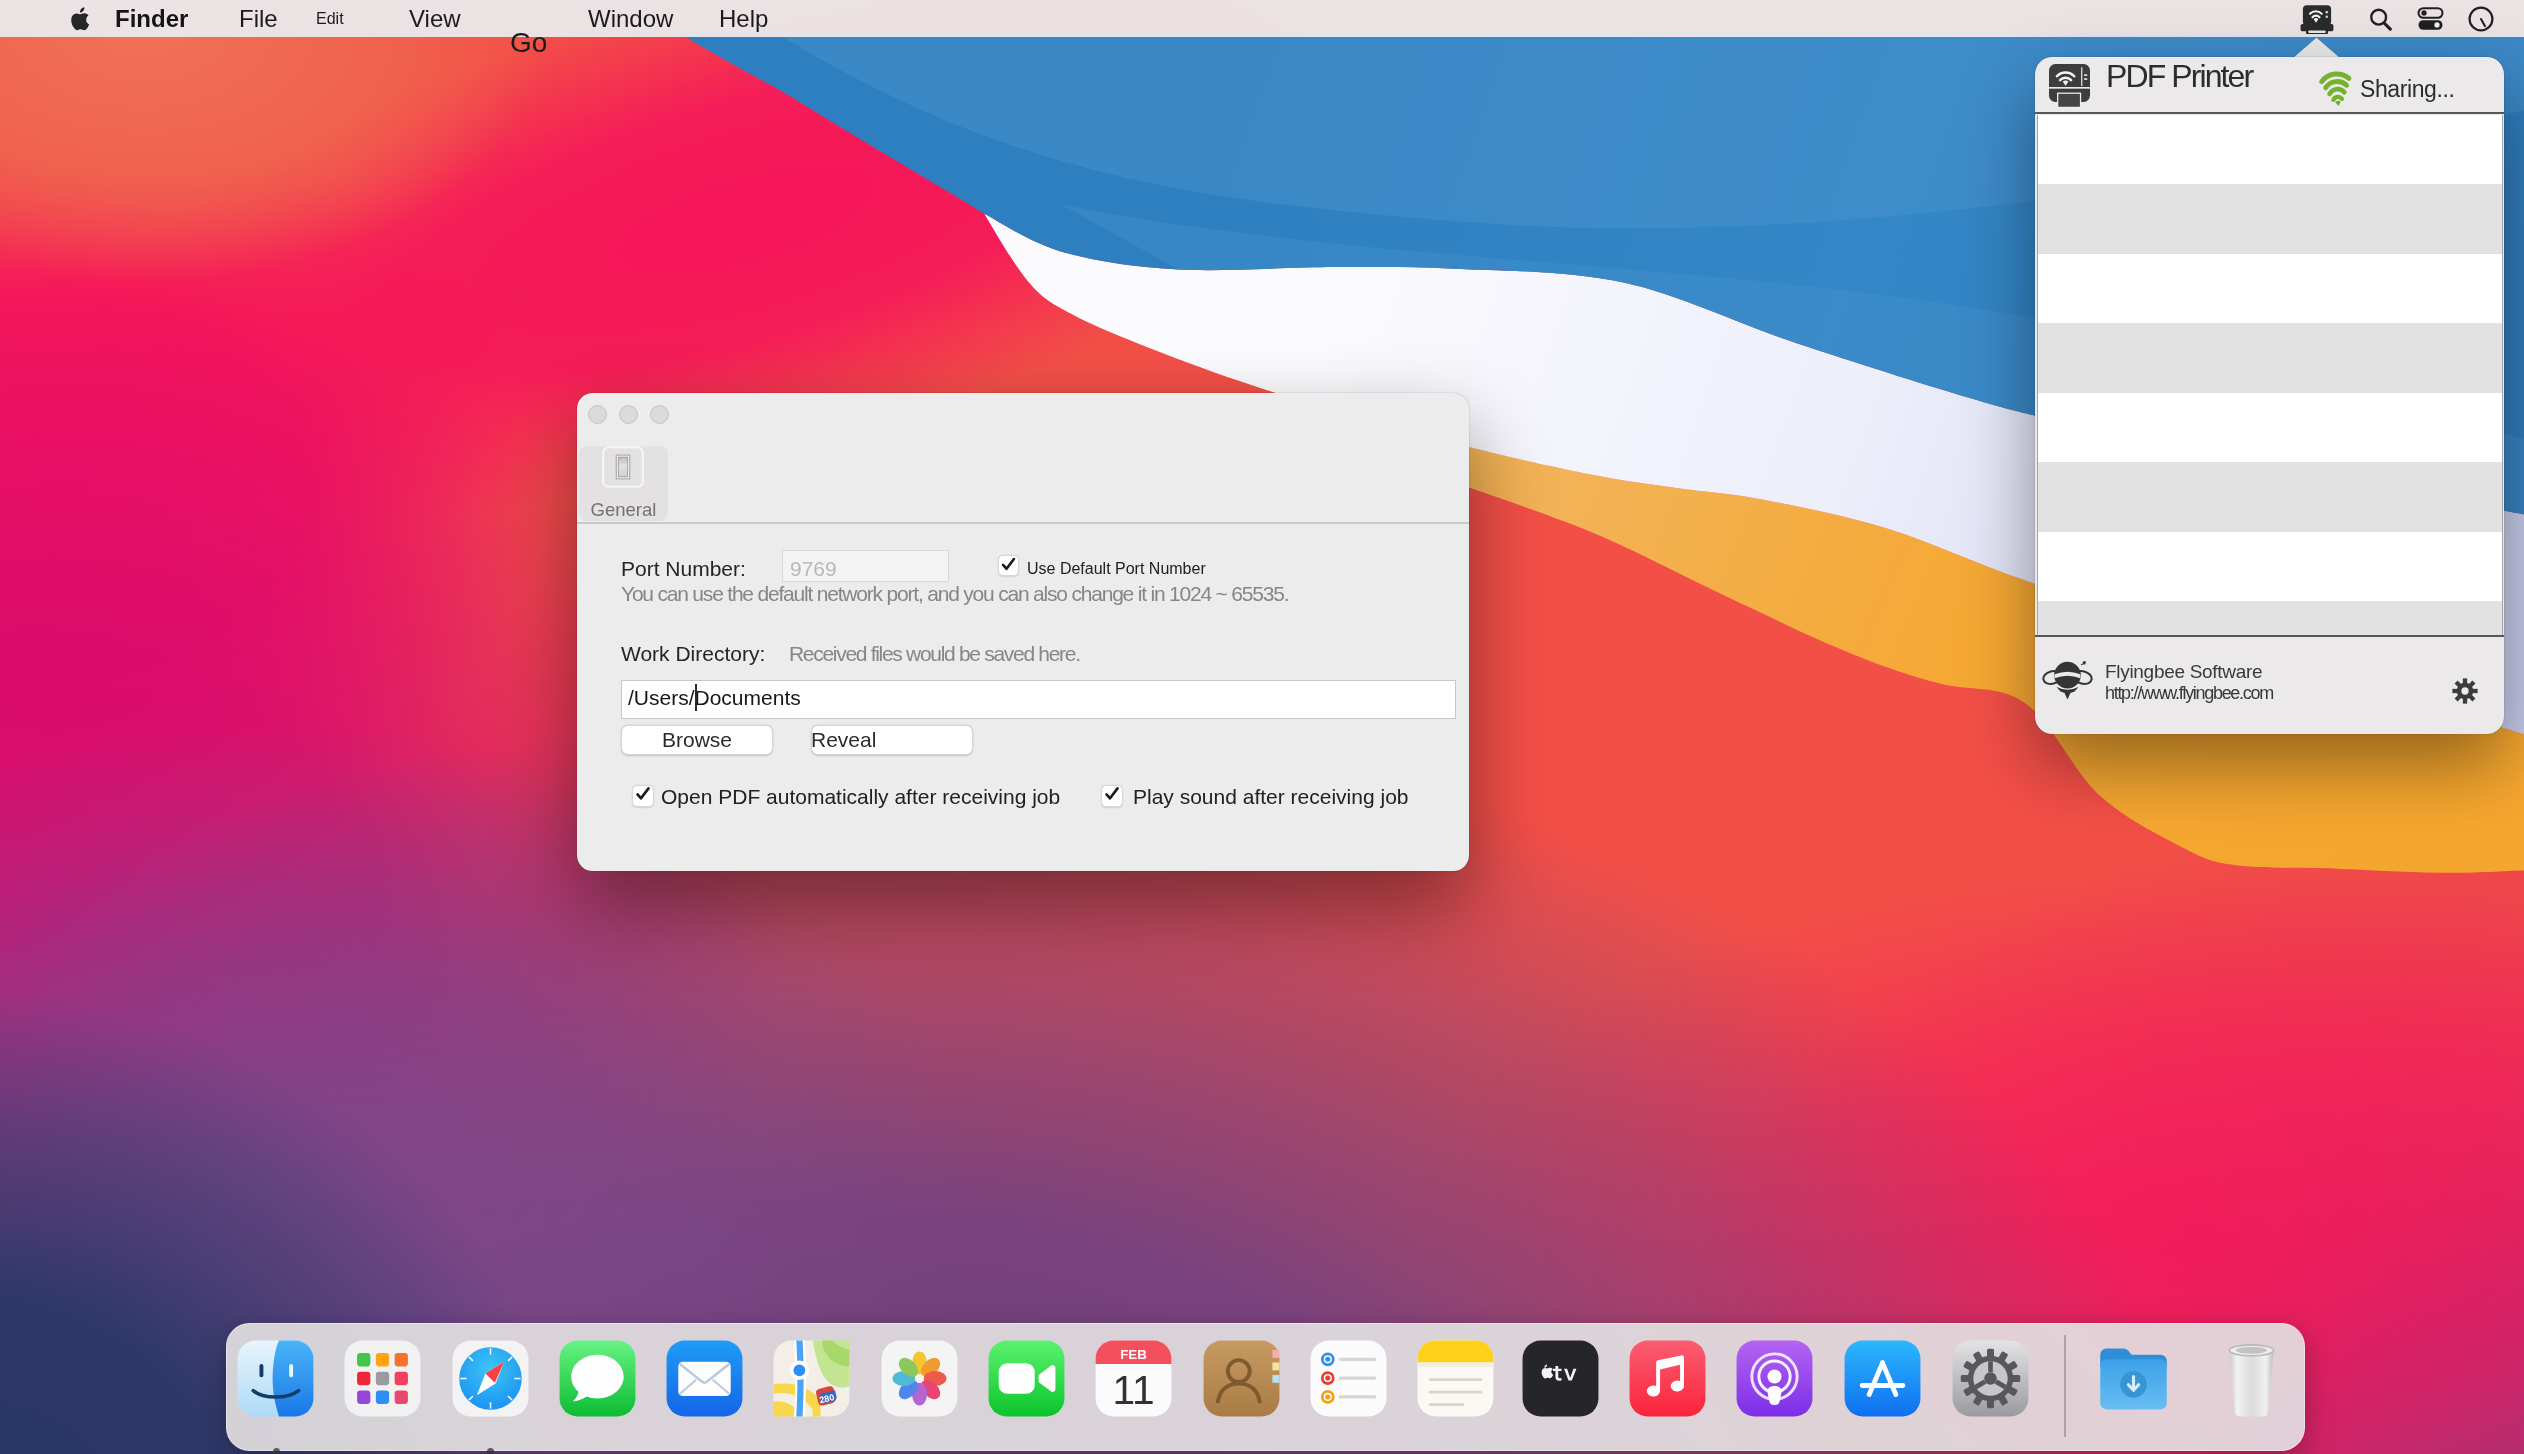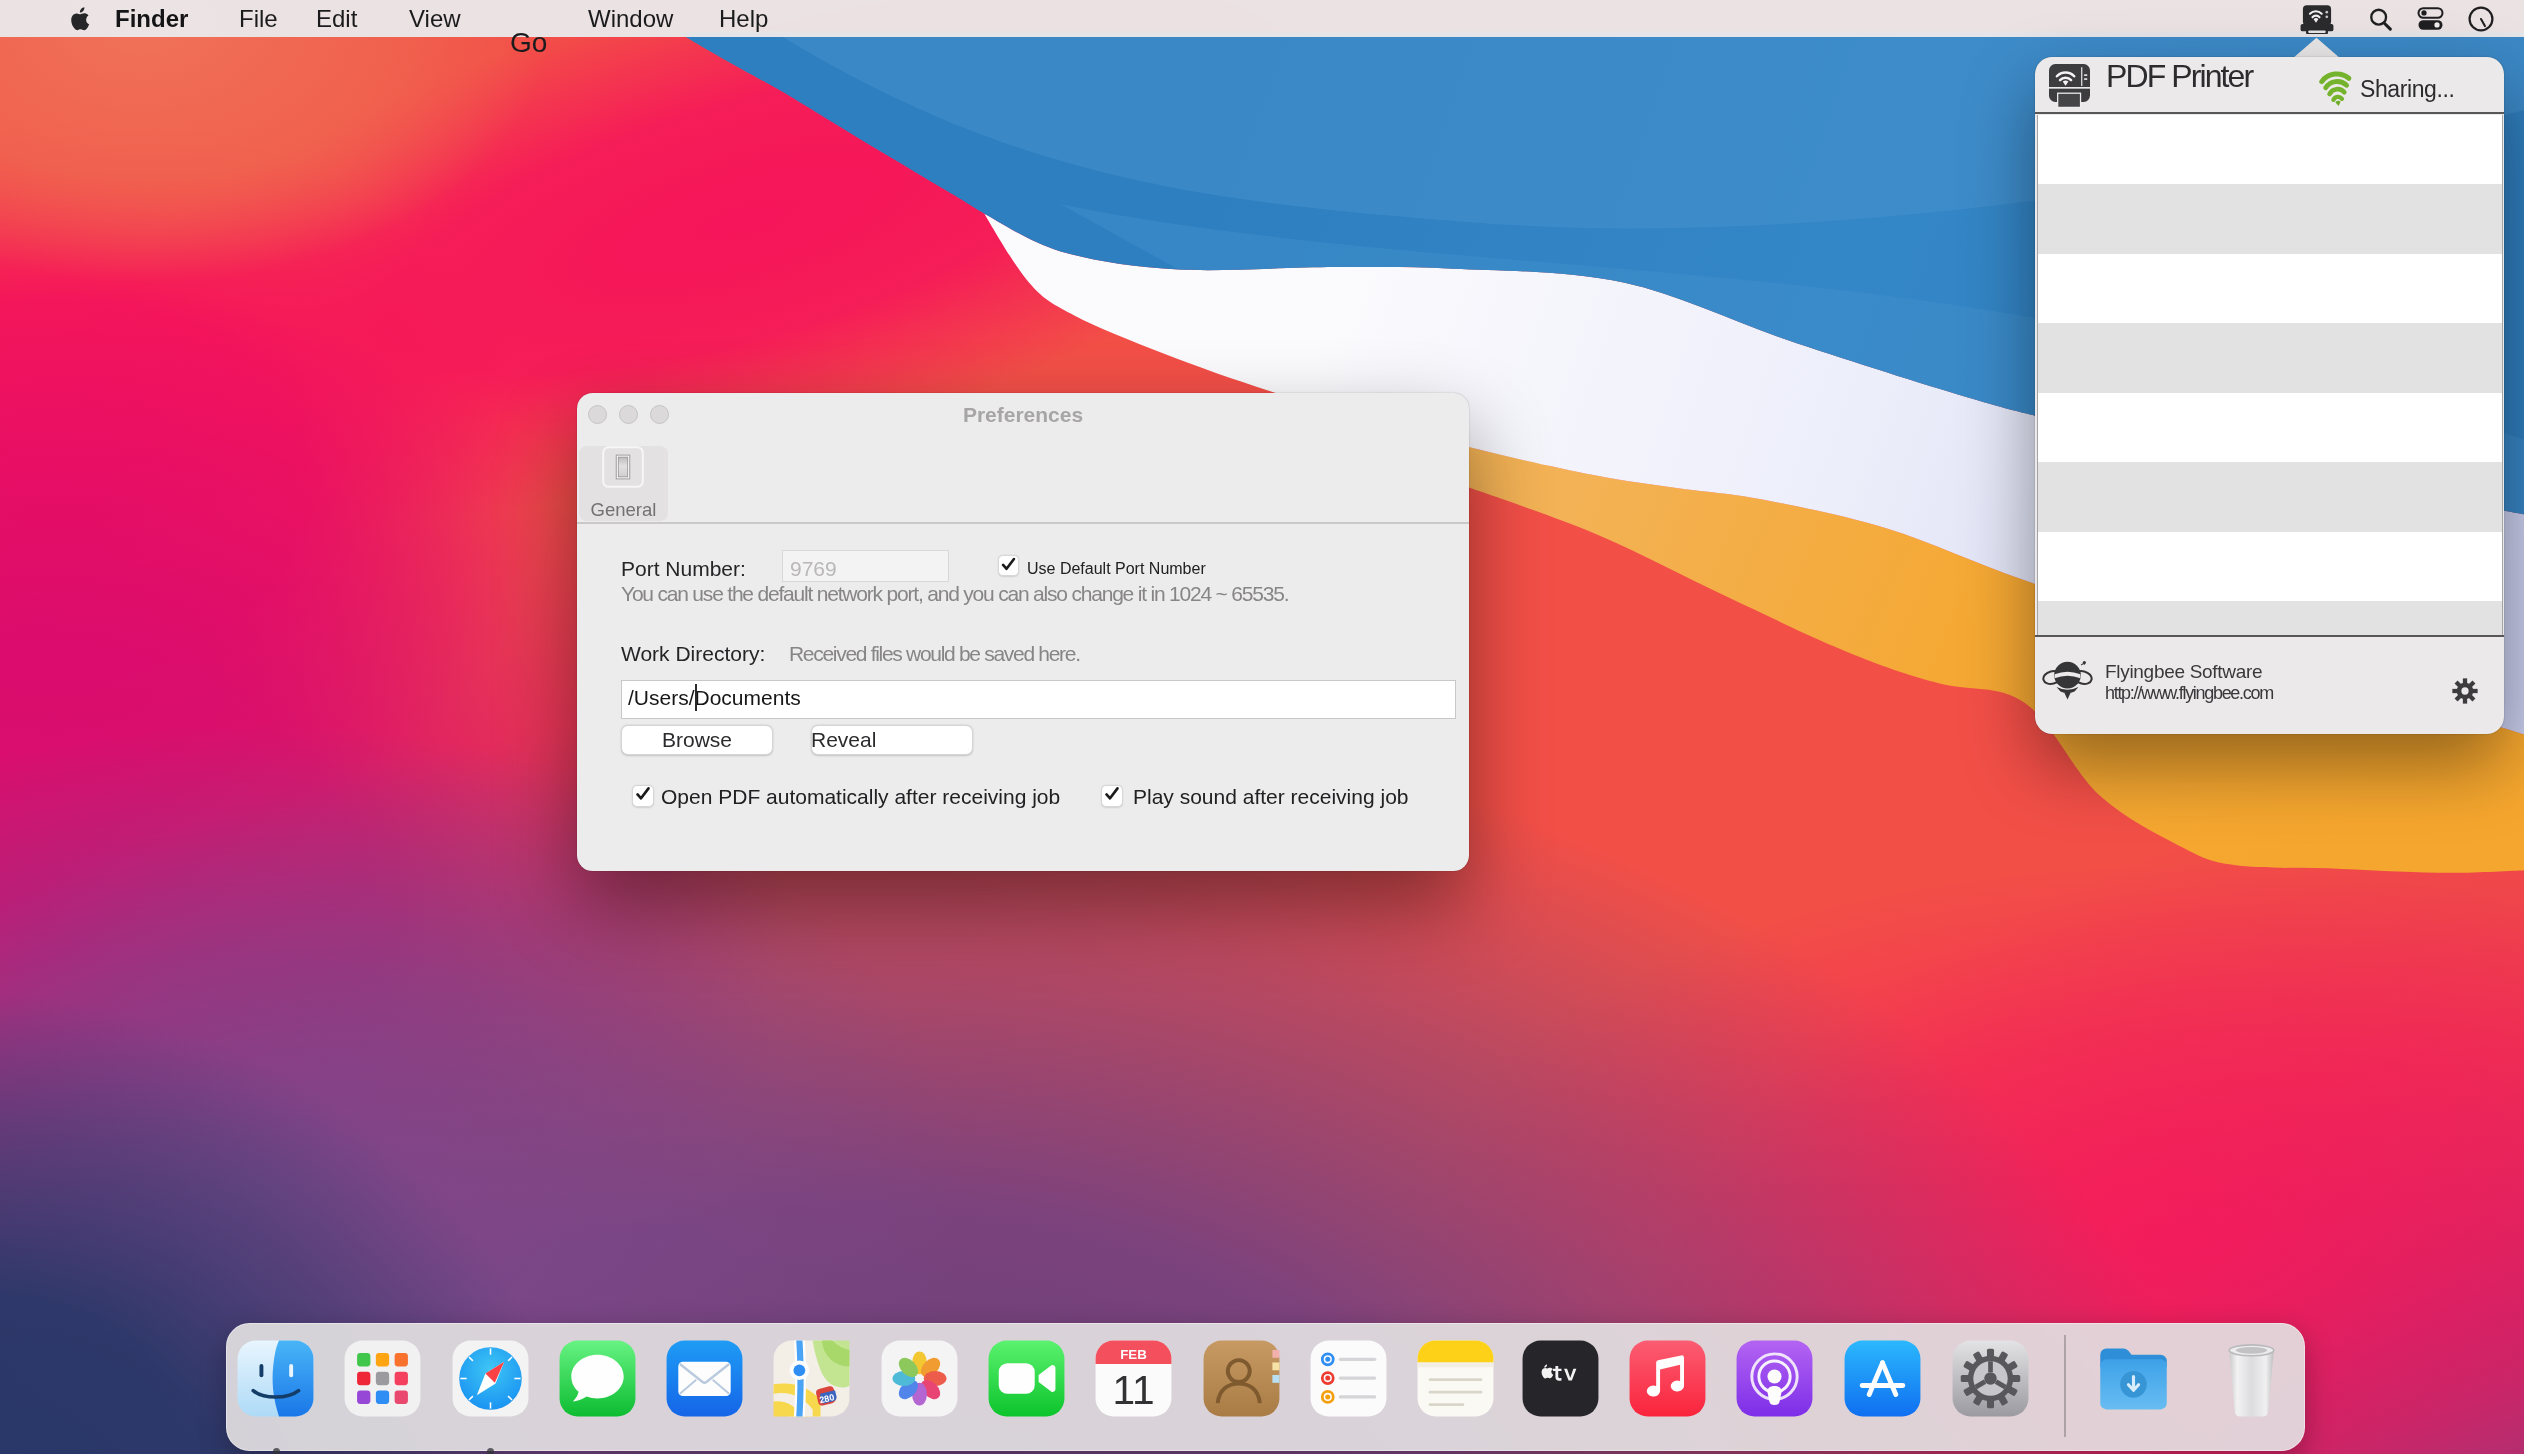--- a/index.html
+++ b/index.html
@@ -107,21 +107,21 @@
            L 3214,655 C3112,636 3060,625 3060,625 C3008,614 2968,606 2900,592 C2832,578 2716,556 2650,542 C2584,528 2566,524 2505,506 C2444,488 2360,461 2287,437 C2214,413 2141,376 2068,360 C1995,344 1911,345 1850,342 C1789,339 1758,340 1700,340 C1642,340 1558,346 1500,343 Z" fill="#4390cb" opacity="0.45"></path>
 </svg>
 
 <div class="abs" style="left:0;top:0;width:2525px;height:37px;background:rgba(234,231,232,0.97);"></div>
 <svg class="abs" style="left:68px;top:6.3px" width="22" height="26" viewBox="0 0 28 33">
   <path fill="#262628" d="M23.1 17.5c0-3.6 2.9-5.3 3-5.4-1.6-2.4-4.2-2.7-5.1-2.8-2.2-.2-4.2 1.3-5.3 1.3-1.1 0-2.8-1.3-4.6-1.2-2.4 0-4.6 1.4-5.8 3.5-2.5 4.3-.6 10.7 1.8 14.2 1.2 1.7 2.6 3.6 4.4 3.6 1.8-.1 2.4-1.1 4.6-1.1 2.1 0 2.7 1.1 4.6 1.1 1.9 0 3.1-1.7 4.3-3.4 1.3-2 1.9-3.9 1.9-4-.1-.1-3.8-1.5-3.8-5.8z"></path>
   <path fill="#262628" d="M19.4 6.2c1-1.2 1.7-2.9 1.5-4.6-1.5.1-3.2 1-4.2 2.2-.9 1.1-1.8 2.8-1.5 4.4 1.6.2 3.2-.8 4.2-2z"></path>
 </svg>
 <div class="abs" style="top:0;height:37px;left:115px;line-height:37px;font-size:24px;font-weight:bold;color:#151517;">Finder</div>
 <div class="abs" style="top:0;height:37px;left:239px;line-height:37px;font-size:24px;color:#1b1b1d;">File</div>
-<div class="abs" style="top:0;height:37px;left:316px;line-height:37px;font-size:24px;color:#1b1b1d;">Edit</div>
+<div class="abs" style="top:0;height:37px;left:316px;line-height:37px;font-size:16px;color:#1b1b1d;">Edit</div>
 <div class="abs" style="top:0;height:37px;left:409px;line-height:37px;font-size:24px;color:#1b1b1d;">View</div>
 <div class="abs" style="top:0;height:37px;left:510px;line-height:37px;font-size:28px;color:#1b1b1d;margin-top:24px;">Go</div>
 <div class="abs" style="top:0;height:37px;left:588px;line-height:37px;font-size:24px;color:#1b1b1d;">Window</div>
 <div class="abs" style="top:0;height:37px;left:719px;line-height:37px;font-size:24px;color:#1b1b1d;">Help</div>
 
 <svg class="abs" style="left:2299px;top:4.7px" width="36" height="30" viewBox="0 0 46 38">
   <rect x="5" y="0" width="36" height="26" rx="5" fill="#2b2b2d"></rect>
   <path d="M14 11 a10.5 10.5 0 0 1 15 0" stroke="#f2f0f0" stroke-width="2.7" fill="none" stroke-linecap="round"></path>
   <path d="M17.2 15.5 a6 6 0 0 1 9 0" stroke="#f2f0f0" stroke-width="2.7" fill="none" stroke-linecap="round"></path>
   <path d="M21.7 22.5 l-3-4.6 a3.8 3.8 0 0 1 6 0 z" fill="#f2f0f0"></path>
@@ -143,21 +143,20 @@
 </svg>
 <svg class="abs" style="left:2468px;top:6.3px" width="26" height="26" viewBox="0 0 33 33">
   <circle cx="16.5" cy="16.5" r="14.5" stroke="#1f1f21" stroke-width="2.8" fill="none"></circle>
   <line x1="16.5" y1="16.5" x2="21.5" y2="25.5" stroke="#1f1f21" stroke-width="2.6" stroke-linecap="round"></line>
 </svg>
 
 <div class="abs" style="left:577px;top:393px;width:892px;height:478px;border-radius:15.7px;background:#ececec;box-shadow:0 35px 79px rgba(0,0,0,0.42),0 0 1.6px rgba(0,0,0,0.28);"></div>
 <div class="abs" style="left:588px;top:405px;width:19px;height:19px;border-radius:50%;background:#dbd9d9;border:1.2px solid #c6c4c4;box-sizing:border-box;"></div>
 <div class="abs" style="left:619px;top:405px;width:19px;height:19px;border-radius:50%;background:#dbd9d9;border:1.2px solid #c6c4c4;box-sizing:border-box;"></div>
 <div class="abs" style="left:650px;top:405px;width:19px;height:19px;border-radius:50%;background:#dbd9d9;border:1.2px solid #c6c4c4;box-sizing:border-box;"></div>
-<div class="abs" style="left:577px;top:403px;width:892px;text-align:center;font-size:21px;font-weight:bold;color:#a7a5a6;">Preferences</div>
 
 <div class="abs" style="left:579px;top:446px;width:89px;height:75px;border-radius:7.9px;background:#e3e1e1;"></div>
 <svg class="abs" style="left:602px;top:446px" width="42" height="42" viewBox="0 0 53 53">
   <rect x="1.5" y="1.5" width="50" height="50" rx="7" fill="none" stroke="#f7f6f6" stroke-width="2.6"></rect>
   <rect x="18" y="11.5" width="17" height="30" fill="#ffffff" stroke="#a09e9e" stroke-width="1.3"></rect>
   <linearGradient id="swg" x1="0" y1="0" x2="0" y2="1">
     <stop offset="0" stop-color="#bdbbbb"></stop>
         <stop offset="0.45" stop-color="#e2e0e0"></stop>
         <stop offset="1" stop-color="#d0cece"></stop>
   </linearGradient>

